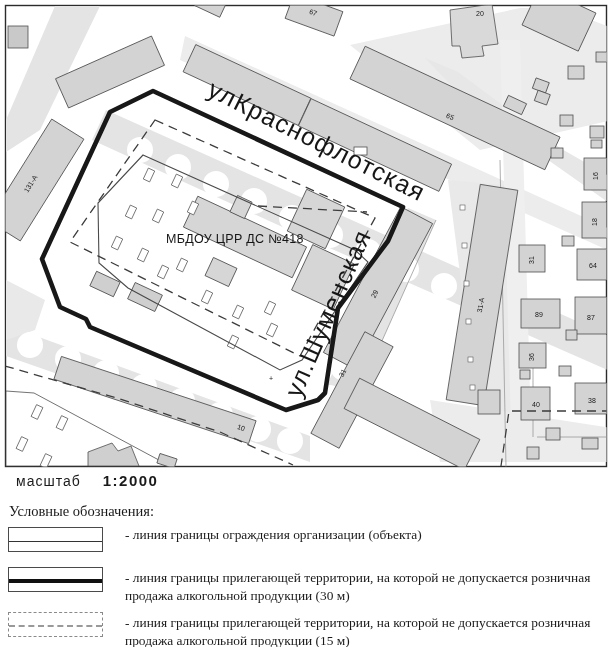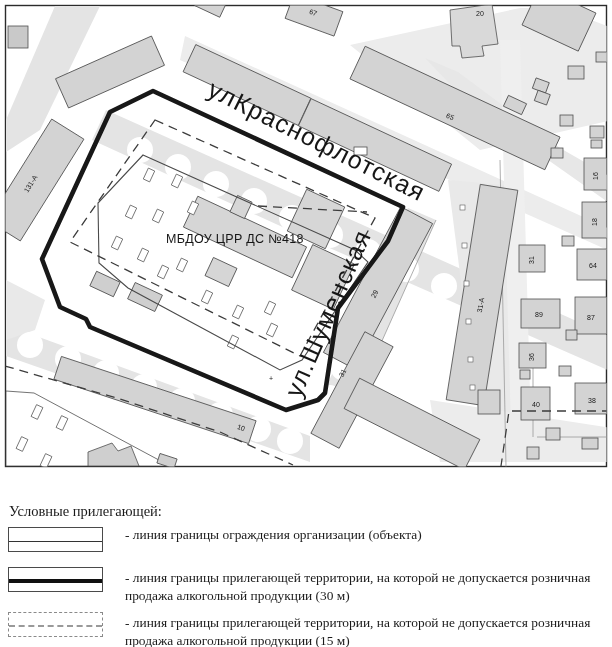--- a/index.html
+++ b/index.html
@@ -211,23 +211,26 @@
         <text class="bl" x="539" y="317">89</text>
         <text class="bl" x="591" y="320">87</text>
         <text class="bl" x="532" y="359" transform="rotate(-90 532 357)">36</text>
         <text class="bl" x="536" y="407">40</text>
         <text class="bl" x="592" y="403">38</text>
       </g>
     </g>
   </svg>
   </div>
 
+  <div class="scale-row">
+    <span>масштаб</span><b>1:2000</b>
+  </div>
 
   <div class="legend">
-    <div class="legend-title">Условные прилегающей:</div>
+    <div class="legend-title">Условные обозначения:</div>
 
     <div class="lg-row r1">
       <div class="sw solid">
           <div class="mid thin"></div>
         </div>
     </div>
     <div class="lg-text t1">- линия границы ограждения организации (объекта)</div>
 
     <div class="lg-row r2">
       <div class="sw solid">

